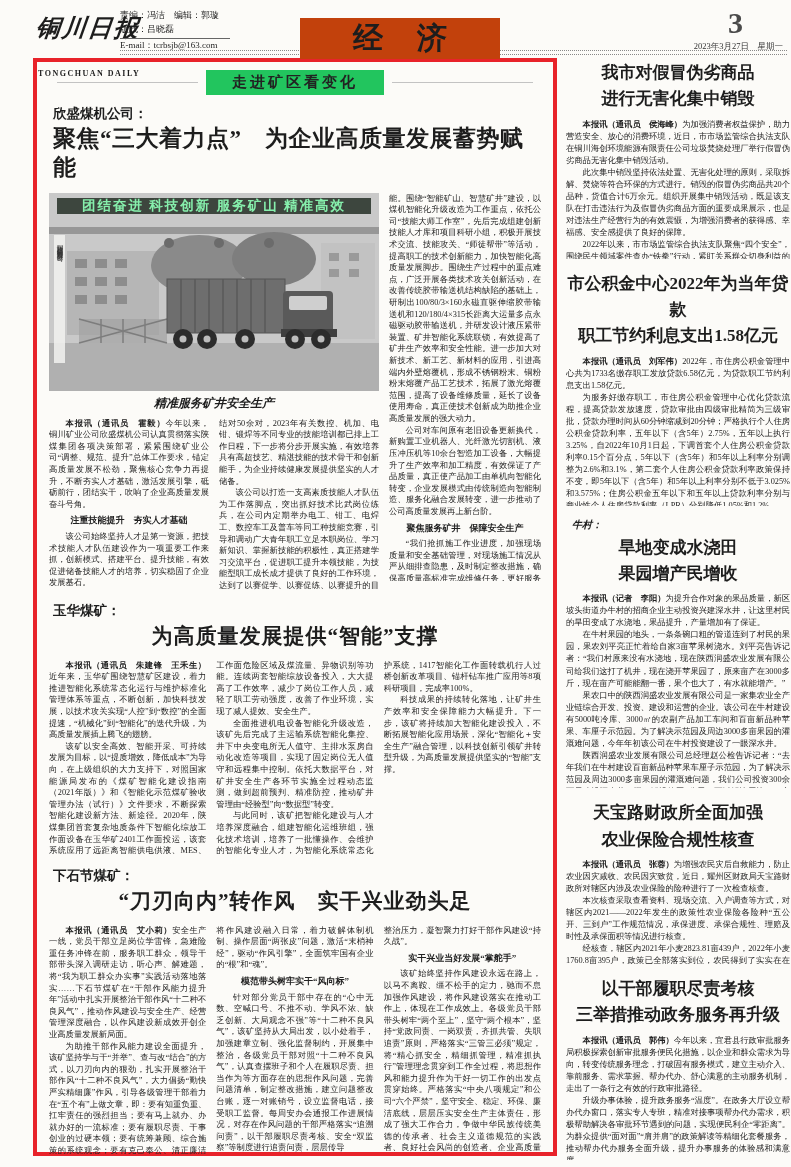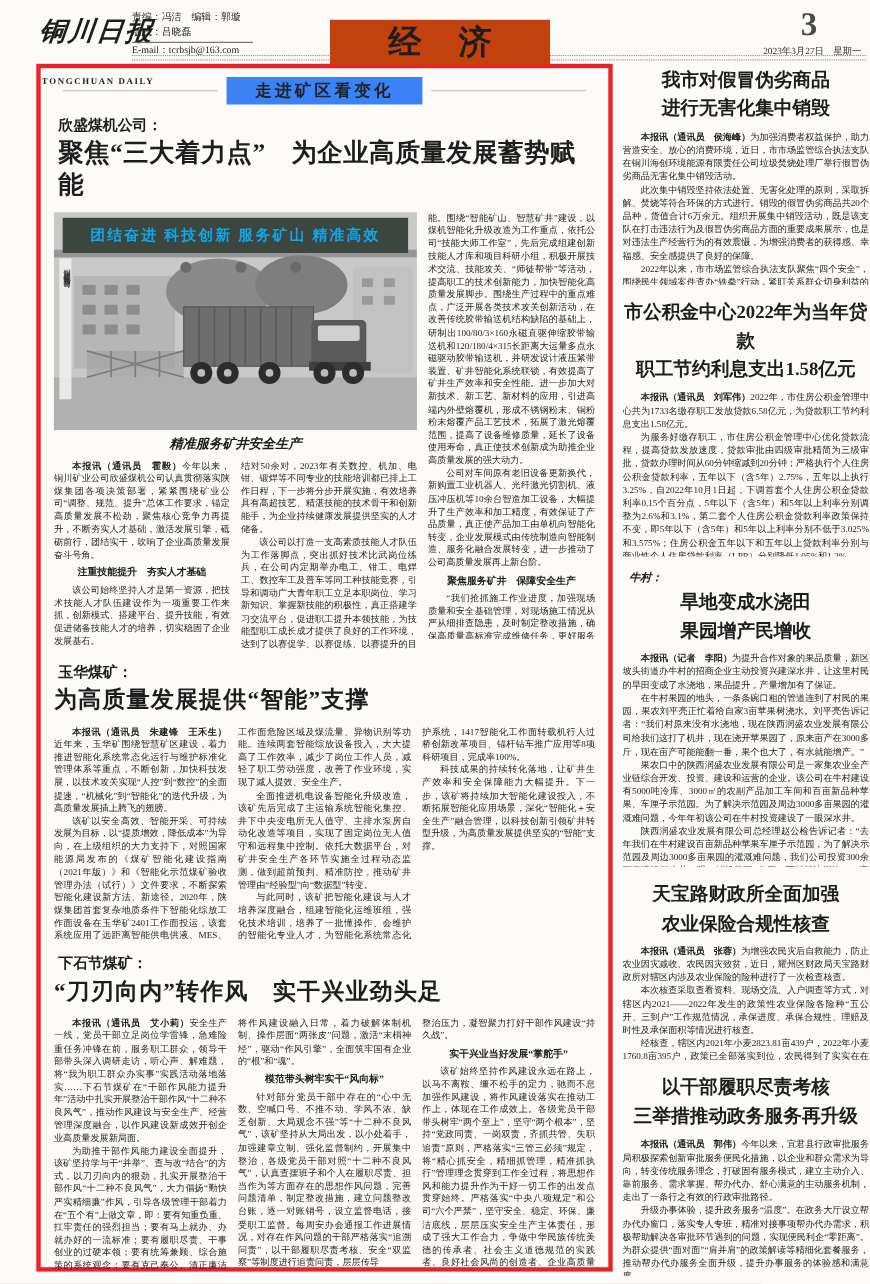--- a/index.html
+++ b/index.html
@@ -16,39 +16,39 @@
                  font-weight:900;letter-spacing:34px;text-indent:34px;background:#c2410c;z-index:2;}
   .pageno{position:absolute;right:48px;top:6px;font-size:30px;font-weight:900;color:#4a4a4a;}
   .dateline{position:absolute;right:8px;top:41px;font-size:8.5px;color:#333;}
   .head-rule{position:absolute;left:120px;right:4px;top:50px;height:3px;
              border-top:1px dotted #888;border-bottom:1px dotted #888;}
   
   .feature{position:absolute;left:33px;top:58px;width:524px;height:1098px;box-sizing:border-box;
            border:4px solid #e8232a;padding:8px 12px 6px;}
   .banner{display:flex;align-items:center;margin:0 0 10px;}
   .banner::before,.banner::after{content:"";flex:1;height:1px;background:#c3c3c3;margin:0 8px;}
-  .banner-label{background:#3b82f6;color:#222;font-weight:800;font-size:15px;padding:3px 26px;letter-spacing:3px;}
+  .banner-label{background:#22c55e;color:#222;font-weight:800;font-size:15px;padding:3px 26px;letter-spacing:3px;}
   .kicker{font-size:13.5px;font-weight:700;margin:0 0 2px 4px;}
   .headline-a{font-size:23px;font-weight:900;margin:2px 0 10px 4px;letter-spacing:.5px;line-height:1.25;}
-  .headline-b{font-size:21px;font-weight:900;margin:2px 0 10px;letter-spacing:1px;}
+  .headline-b{font-size:21px;font-weight:900;text-align:center;margin:2px 0 10px;letter-spacing:1px;}
   .a-body{display:flex;gap:10px;}
   .a-left{width:330px;flex:none;}
   .cols{display:flex;gap:10px;}
   .col{flex:1;font-size:8.3px;line-height:1.4;text-align:justify;overflow:hidden;color:#222;}
   .col p{margin:0;text-indent:2em;}
   .col p.cont{text-indent:0;}
   .col p.byline b{letter-spacing:.3px;}
   h4.colsub{text-align:center;font-size:9px;font-weight:800;margin:4px 0;}
   .h172{height:172px;} .h388{height:388px;} .h195{height:195px;} .h230{height:230px;}
   .art-bc{margin-top:12px;}
   
   figure{margin:0;}
   .photo{position:relative;width:330px;height:198px;background:linear-gradient(#d2d2d2,#b9b9b9);overflow:hidden;}
   .photo svg{position:absolute;inset:0;}
-  .photo-banner{position:absolute;top:5px;left:8px;right:8px;height:32px;background:#3d463e;color:#0ea5e9;
+  .photo-banner{position:absolute;top:5px;left:8px;right:8px;height:16px;background:#3d463e;color:#86efac;
                 display:flex;align-items:center;justify-content:center;font-weight:800;font-size:13.5px;letter-spacing:2px;}
   .gate-sign{position:absolute;left:5px;top:42px;writing-mode:vertical-rl;font-size:6.5px;color:#333;
              background:rgba(242,242,240,.85);padding:4px 1px;letter-spacing:1px;height:120px;}
   .caption{text-align:center;font-weight:700;font-style:italic;font-size:12px;margin:4px 0 6px;}
   
   .sidebar{position:absolute;left:566px;top:60px;width:224px;height:1100px;overflow:hidden;}
   .side-art{margin-bottom:12px;}
   .side-kicker{font-size:10px;font-weight:700;font-style:italic;margin:0 0 3px 6px;}
   .side-headline{font-size:17px;font-weight:900;text-align:center;line-height:1.55;margin:0 0 6px;}
   .side-body{font-size:8.3px;line-height:1.45;text-align:justify;overflow:hidden;color:#222;}

